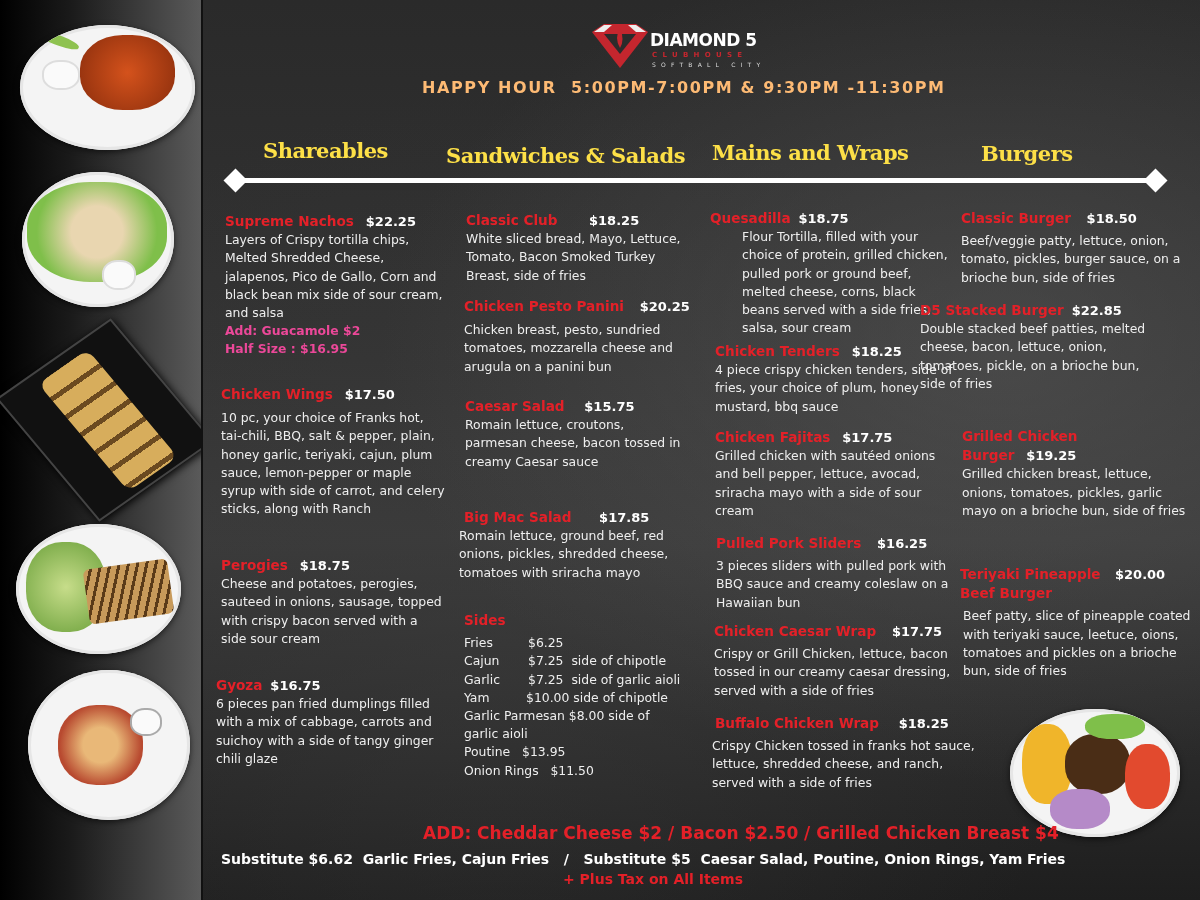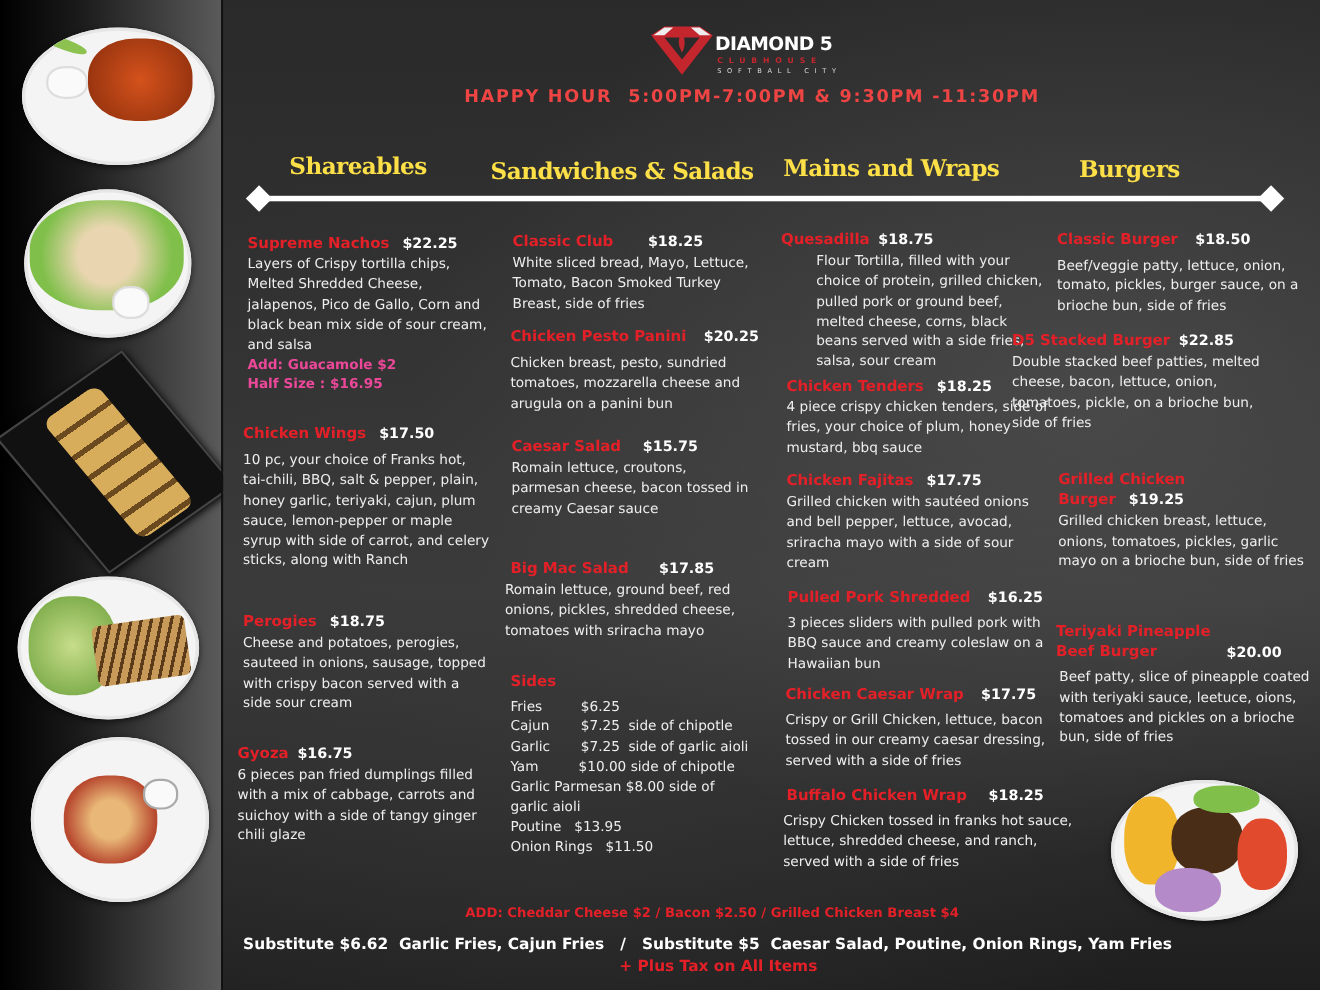--- a/index.html
+++ b/index.html
@@ -22,36 +22,36 @@
   
   .plate { position: absolute; border-radius: 50%; background: #f4f4f4; box-shadow: 0 0 0 3px #e6e6e6 inset, 0 2px 6px rgba(0,0,0,.6); overflow: hidden; }
   .food { position: absolute; border-radius: 45%; }
 
   
   .logo { position: absolute; left: 590px; top: 22px; width: 180px; height: 52px; }
   .logo-word { position: absolute; left: 650px; top: 30px; font-family: "DejaVu Sans", sans-serif; font-weight: bold; font-size: 17px; color: #fff; letter-spacing: -0.5px; }
   .logo-club { position: absolute; left: 652px; top: 51px; font-size: 7px; font-weight: bold; color: #c4262e; letter-spacing: 5.3px; text-align: center; }
   .logo-city { position: absolute; left: 652px; top: 61px; font-size: 6px; color: #ddd; letter-spacing: 5.2px; }
 
-  .happy { position: absolute; left: 422px; top: 78px; font-family: "DejaVu Sans", sans-serif; font-weight: bold; font-size: 16px; letter-spacing: 1.6px; color: #ef4444; white-space: pre; }
+  .happy { position: absolute; left: 422px; top: 78px; font-family: "DejaVu Sans", sans-serif; font-weight: bold; font-size: 16px; letter-spacing: 1.6px; color: #fdba74; white-space: pre; }
 
   .cat { position: absolute; font-family: "DejaVu Serif", "Liberation Serif", serif; font-weight: bold; color: #fde047; font-size: 21px; letter-spacing: -0.5px; }
 
   .divider { position: absolute; left: 236px; top: 178px; width: 922px; height: 5px; background: #fff; }
   .diamond { position: absolute; width: 17px; height: 17px; background: #fff; transform: rotate(45deg); }
 
   .item { position: absolute; font-size: 12.4px; line-height: 18.2px; color: #eee; }
   .item .name { color: #e32028; font-weight: bold; font-size: 13.6px; }
   .item .price { color: #fff; font-weight: bold; font-size: 13px; }
   .item .desc { display: block; }
   .bold { font-weight: bold; color: #ec4899; }
 
   .sides-row { display: flex; white-space: pre; }
 
-  .footer-add { position: absolute; left: 423px; top: 823px; font-weight: bold; font-size: 12px; color: #e32028; }
+  .footer-add { position: absolute; left: 423px; top: 823px; font-weight: bold; font-size: 17px; color: #e32028; }
   .footer-sub { position: absolute; left: 221px; top: 851px; font-weight: bold; font-size: 14px; color: #fff; white-space: pre; }
   .footer-tax { position: absolute; left: 563px; top: 871px; font-weight: bold; font-size: 14px; color: #e32028; }
 </style>
 </head>
 <body>
 
 <div class="sidebar">
 
   <div class="plate" style="left:20px;top:25px;width:175px;height:125px;">
     <div class="food" style="left:60px;top:10px;width:95px;height:75px;background:radial-gradient(circle,#d4521c,#8a2d0c);"></div>
@@ -158,21 +158,21 @@
 </div>
 <div class="item" style="left:715px;top:342px;width:240px;">
   <span class="name">Chicken Tenders</span>&nbsp;&nbsp;&nbsp;<span class="price">$18.25</span>
   <span class="desc">4 piece crispy chicken tenders, side of fries, your choice of plum, honey mustard, bbq sauce</span>
 </div>
 <div class="item" style="left:715px;top:428px;width:240px;">
   <span class="name">Chicken Fajitas</span>&nbsp;&nbsp;&nbsp;<span class="price">$17.75</span>
   <span class="desc">Grilled chicken with sautéed onions and bell pepper, lettuce, avocad, sriracha mayo with a side of sour cream</span>
 </div>
 <div class="item" style="left:716px;top:534px;width:240px;">
-  <span class="name">Pulled Pork Shredded</span>&nbsp;&nbsp;&nbsp;&nbsp;<span class="price">$16.25</span>
+  <span class="name">Pulled Pork Sliders</span>&nbsp;&nbsp;&nbsp;&nbsp;<span class="price">$16.25</span>
   <span class="desc" style="margin-top:4px;">3 pieces sliders with pulled pork with BBQ sauce and creamy coleslaw on a Hawaiian bun</span>
 </div>
 <div class="item" style="left:714px;top:622px;width:240px;">
   <span class="name">Chicken Caesar Wrap</span>&nbsp;&nbsp;&nbsp;&nbsp;<span class="price">$17.75</span>
   <span class="desc" style="margin-top:4px;">Crispy or Grill Chicken, lettuce, bacon tossed in our creamy caesar dressing, served with a side of fries</span>
 </div>
 <div class="item" style="left:712px;top:714px;width:270px;">
   <span class="name" style="margin-left:3px;">Buffalo Chicken Wrap</span>&nbsp;&nbsp;&nbsp;&nbsp;&nbsp;<span class="price">$18.25</span>
   <span class="desc" style="margin-top:4px;">Crispy Chicken tossed in franks hot sauce, lettuce, shredded cheese, and ranch, served with a side of fries</span>
 </div>
@@ -185,21 +185,21 @@
   <span class="name">D5 Stacked Burger</span>&nbsp;&nbsp;<span class="price">$22.85</span>
   <span class="desc">Double stacked beef patties, melted cheese, bacon, lettuce, onion, tomatoes, pickle, on a brioche bun, side of fries</span>
 </div>
 <div class="item" style="left:962px;top:427px;width:232px;">
   <span class="name">Grilled Chicken Burger</span>&nbsp;&nbsp;&nbsp;<span class="price">$19.25</span>
   <span class="desc">Grilled chicken breast, lettuce, onions, tomatoes, pickles, garlic mayo on a brioche bun, side of fries</span>
 </div>
 <div class="item" style="left:960px;top:565px;width:232px;">
   <div style="position:relative;">
     <span class="name">Teriyaki Pineapple</span>
-    <span class="price" style="position:absolute;left:155px;top:1px;margin-top:19px;">$20.00</span>
+    <span class="price" style="position:absolute;left:155px;top:1px;">$20.00</span>
   </div>
   <span class="name desc">Beef Burger</span>
   <span class="desc" style="margin-top:5px;padding-left:3px;">Beef patty, slice of pineapple coated with teriyaki sauce, leetuce, oions, tomatoes and pickles on a brioche bun, side of fries</span>
 </div>
 
 <div class="plate" style="left:1010px;top:709px;width:170px;height:128px;">
   <div class="food" style="left:12px;top:15px;width:50px;height:80px;background:#f0b52a;"></div>
   <div class="food" style="left:55px;top:25px;width:65px;height:60px;background:#4a2d16;"></div>
   <div class="food" style="left:115px;top:35px;width:45px;height:65px;background:#e24a2e;"></div>
   <div class="food" style="left:40px;top:80px;width:60px;height:40px;background:#b58ac8;"></div>

